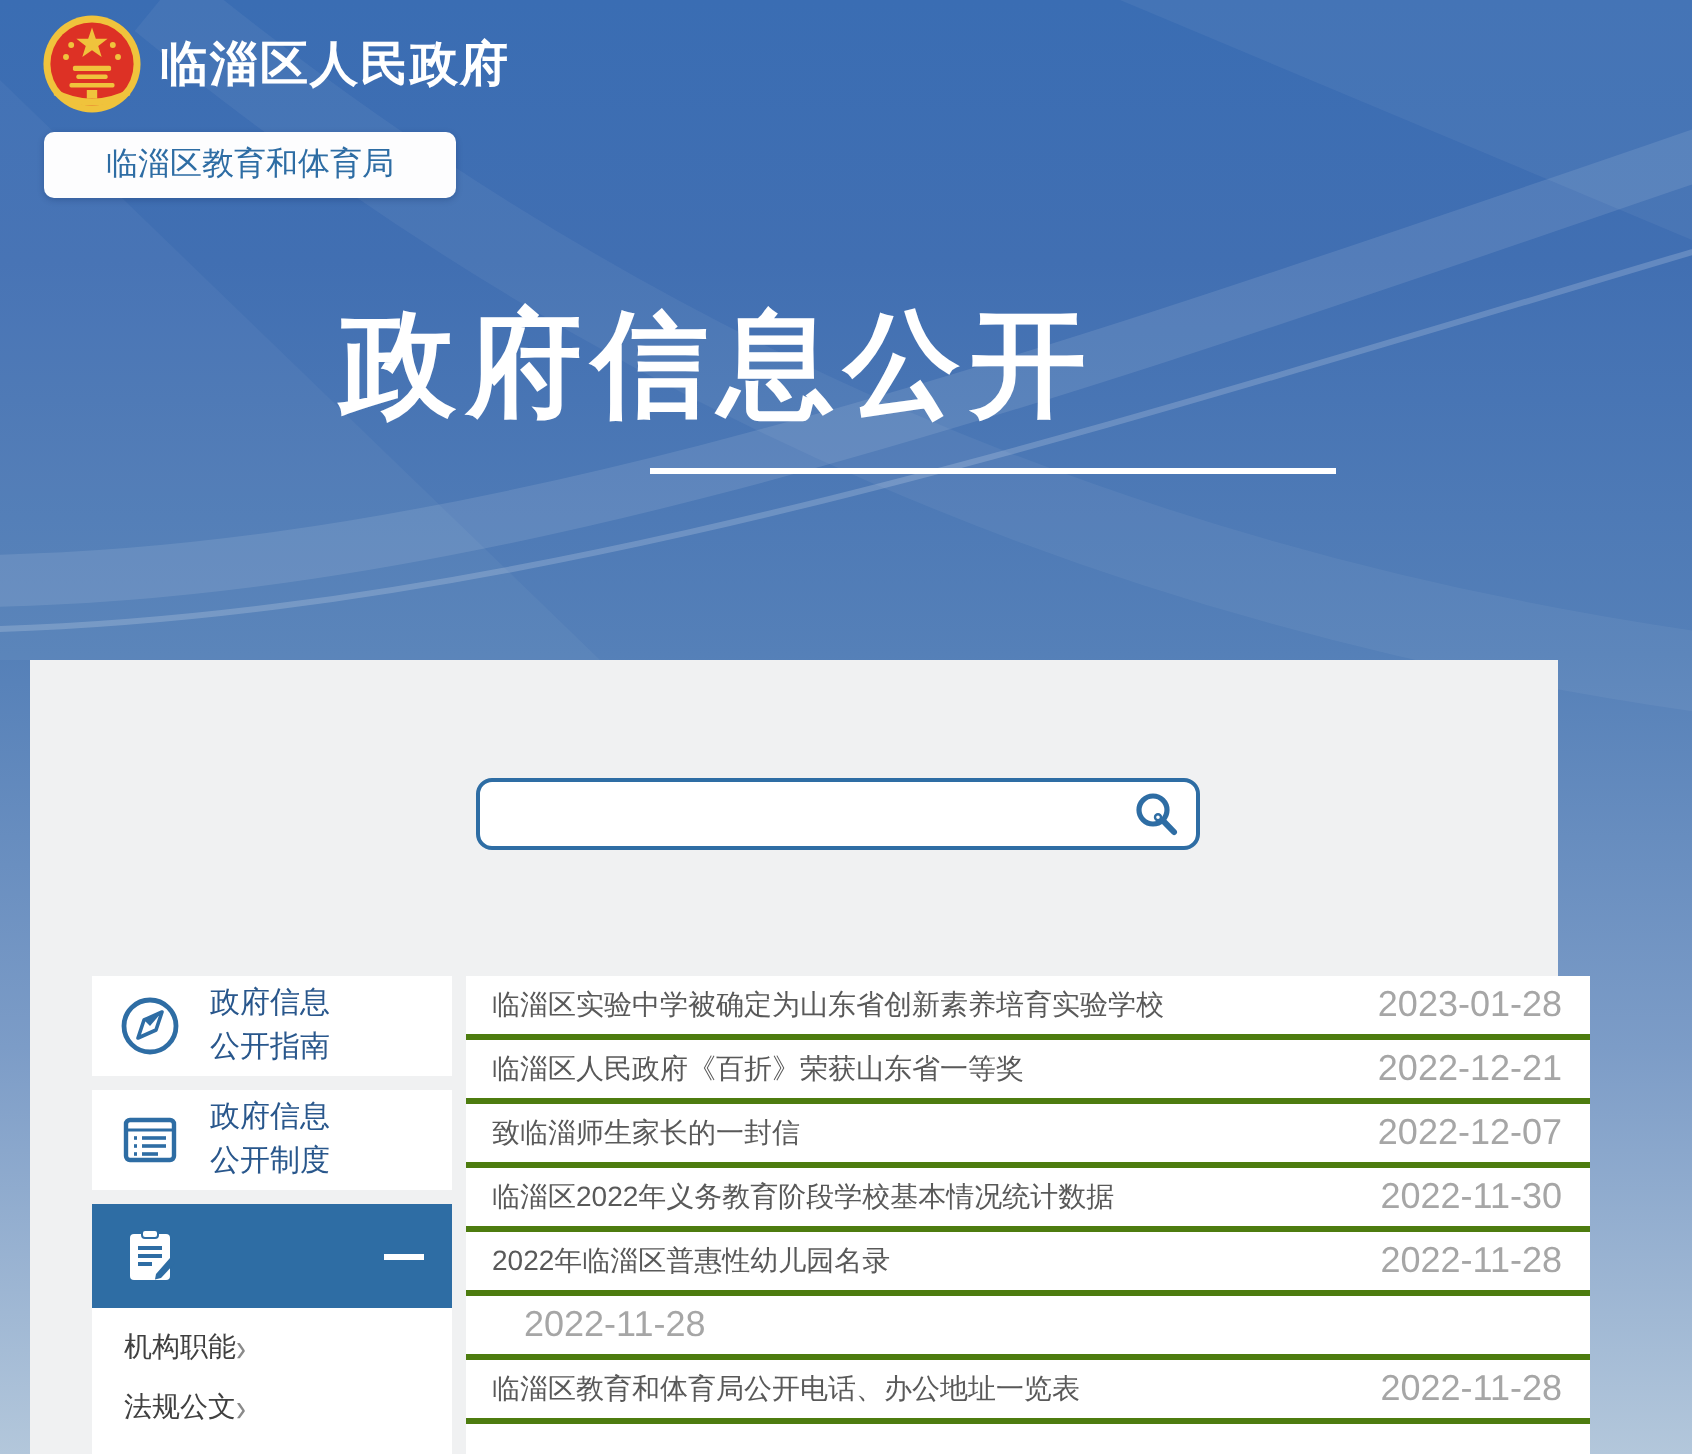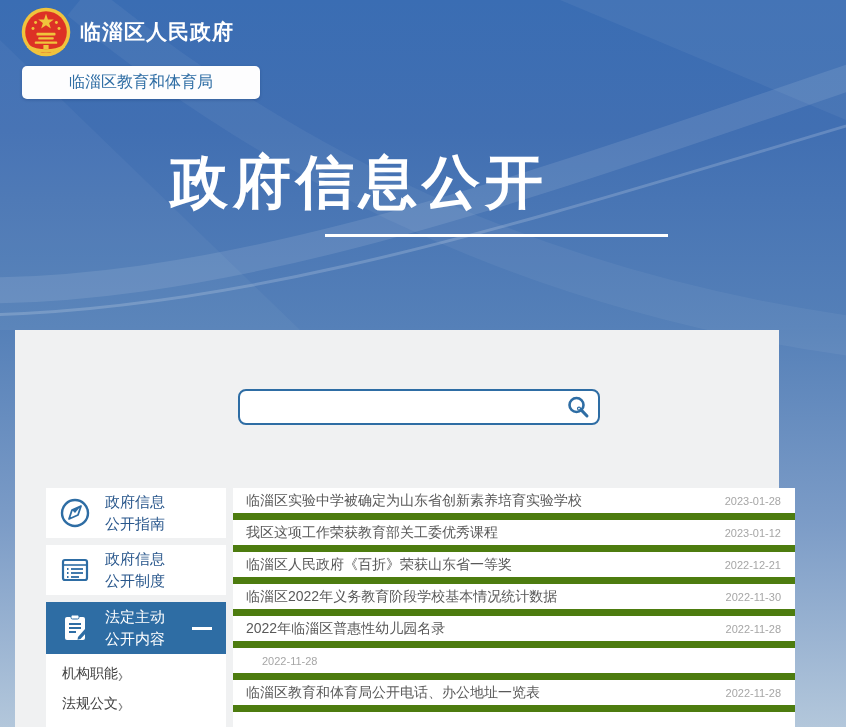--- a/index.html
+++ b/index.html
@@ -8,24 +8,24 @@
 
   .page {
     position:relative; width:846px; height:727px; overflow:hidden;
     background:linear-gradient(180deg,#3a6db3 0%, #416fb2 18%, #5580b8 45%, #7c9cc7 72%, #b3c7db 100%);
   }
   .banner-swirls { position:absolute; left:0; top:0; pointer-events:none; }
 
   
   .logo-row { position:absolute; left:20px; top:6px; display:flex; align-items:center; }
   .emblem { width:52px; height:52px; display:block; }
-  .site-name { margin-left:8px; color:#ffffff; font-size:21px; font-weight:bold; letter-spacing:1px; }
+  .site-name { margin-left:8px; color:#ffffff; font-size:24px; font-weight:bold; letter-spacing:1px; }
 
   .dept-button {
-    position:absolute; left:22px; top:66px; width:238px; height:33px;
+    position:absolute; left:22px; top:66px; width:206px; height:33px;
     background:#fdfdfe; border-radius:5px; display:flex; align-items:center; justify-content:center;
     color:#2e6da4; font-size:16px; box-shadow:0 1px 3px rgba(0,30,80,.25); cursor:pointer;
   }
 
   .banner-title {
     position:absolute; left:170px; top:144px;
     color:#ffffff; font-size:58px; font-weight:bold; letter-spacing:5px;
     font-family:Liberation Serif, serif;
   }
   .title-underline { position:absolute; left:325px; top:234px; width:343px; height:3px; background:#ffffff; }
@@ -68,24 +68,24 @@
   .submenu-item .lbl { color:#404040; font-size:14px; }
   .submenu-item .chev { color:#8a8a8a; font-size:15px; line-height:1; transform:scaleY(1.3); }
 
   
   .news-list {
     position:absolute; left:218px; top:158px; width:562px; height:239px;
     background:#ffffff; overflow:hidden;
   }
   .news-row {
     height:32px; display:flex; align-items:center; justify-content:space-between;
-    padding:0 14px 0 13px; border-bottom:7px solid #4d7c0f; cursor:pointer;
+    padding:0 14px 0 13px; border-bottom:3px solid #4d7c0f; cursor:pointer;
   }
   .news-title { color:#595959; font-size:14px; white-space:nowrap; overflow:hidden; }
-  .news-date { color:#a6a6a6; font-size:11px; margin-left:16px; flex:none; }
+  .news-date { color:#a6a6a6; font-size:18px; margin-left:16px; flex:none; }
 </style>
 </head>
 <body>
 
 <div class="page">
 
   <svg class="banner-swirls" width="846" height="727" viewBox="0 0 846 727">
     <polygon points="560,0 846,0 846,120" fill="#ffffff" opacity="0.05"></polygon>
     <polygon points="0,40 300,330 0,330" fill="#ffffff" opacity="0.04"></polygon>
     <path d="M-60,290 C220,300 520,190 900,60" stroke="#ffffff" stroke-width="26" fill="none" opacity="0.10"></path>
@@ -162,24 +162,20 @@
 
       <div class="side-card active">
         <svg width="32" height="32" viewBox="0 0 32 32">
           <rect x="6" y="5" width="20" height="23" rx="2" fill="#ffffff"></rect>
           <rect x="12" y="3" width="8" height="4" rx="1.5" fill="#ffffff" stroke="#2e6da4" stroke-width="1"></rect>
           <line x1="10" y1="12" x2="22" y2="12" stroke="#2e6da4" stroke-width="2"></line>
           <line x1="10" y1="16" x2="22" y2="16" stroke="#2e6da4" stroke-width="2"></line>
           <line x1="10" y1="20" x2="17" y2="20" stroke="#2e6da4" stroke-width="2"></line>
           <polygon points="19,25 26,17 28.5,19.5 21.5,27 18.5,27.8" fill="#2e6da4"></polygon>
         </svg>
-        <div class="txt">
-          <div>法定主动</div>
-          <div>公开内容</div>
-        </div>
         <span class="active-dash"></span>
       </div>
 
       <div class="submenu">
         <div class="submenu-item">
           <span class="lbl">机构职能</span>
           <span class="chev">›</span>
         </div>
         <div class="submenu-item">
           <span class="lbl">法规公文</span>
@@ -187,28 +183,28 @@
         </div>
       </div>
     </div>
 
     <div class="news-list">
       <div class="news-row">
         <span class="news-title">临淄区实验中学被确定为山东省创新素养培育实验学校</span>
         <span class="news-date">2023-01-28</span>
       </div>
       <div class="news-row">
-        <span class="news-title">我区这项工作荣获教育部关工委优秀课程</span>
-        <span class="news-date">2023-01-12</span>
-      </div>
-      <div class="news-row">
         <span class="news-title">临淄区人民政府《百折》荣获山东省一等奖</span>
         <span class="news-date">2022-12-21</span>
       </div>
       <div class="news-row">
+        <span class="news-title">致临淄师生家长的一封信</span>
+        <span class="news-date">2022-12-07</span>
+      </div>
+      <div class="news-row">
         <span class="news-title">临淄区2022年义务教育阶段学校基本情况统计数据</span>
         <span class="news-date">2022-11-30</span>
       </div>
       <div class="news-row">
         <span class="news-title">2022年临淄区普惠性幼儿园名录</span>
         <span class="news-date">2022-11-28</span>
       </div>
       <div class="news-row">
         <span class="news-date">2022-11-28</span>
       </div>

